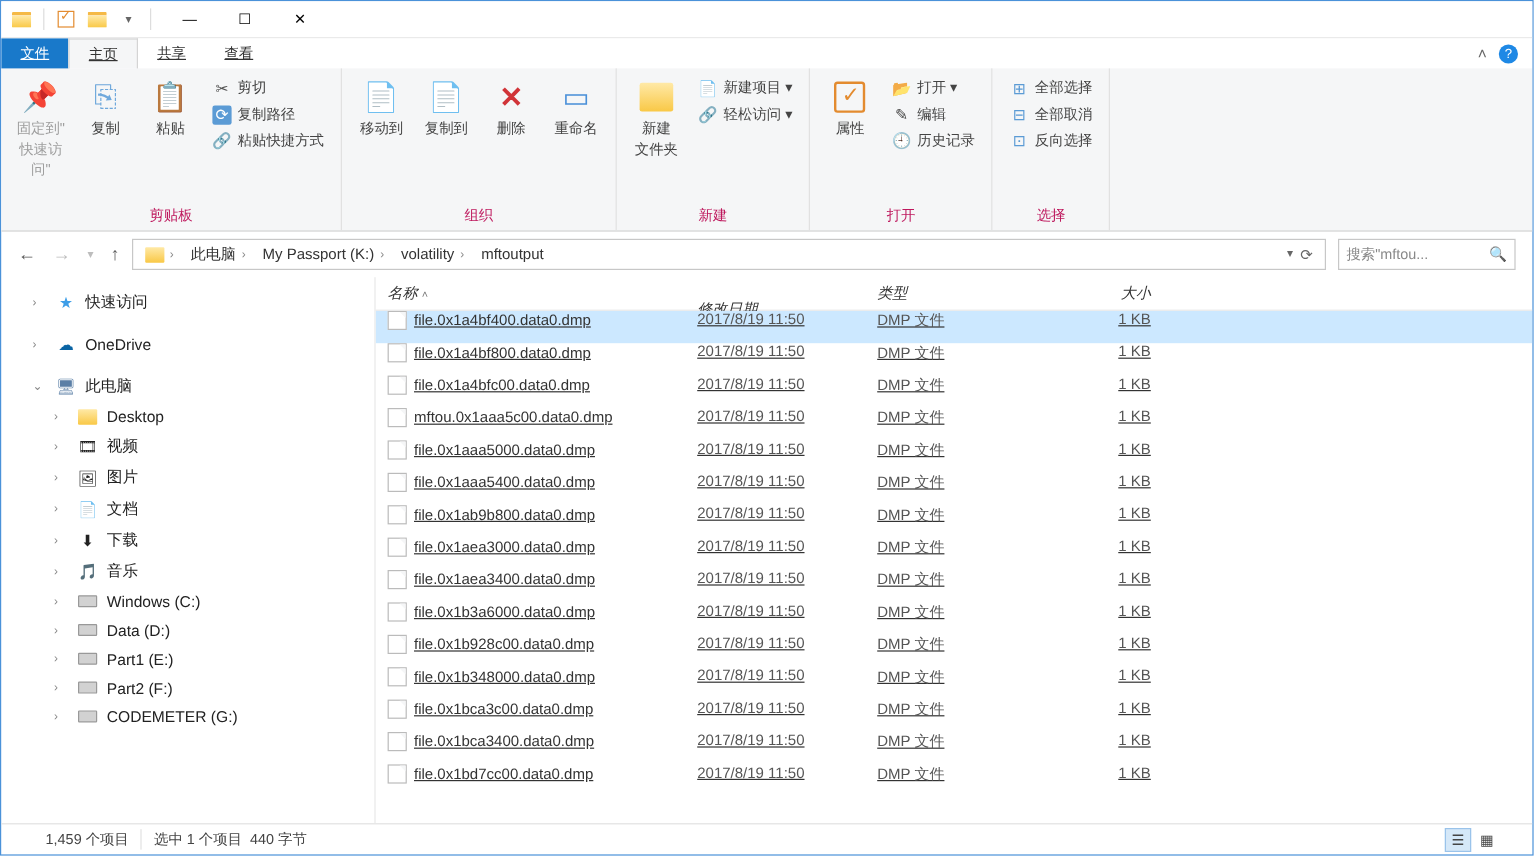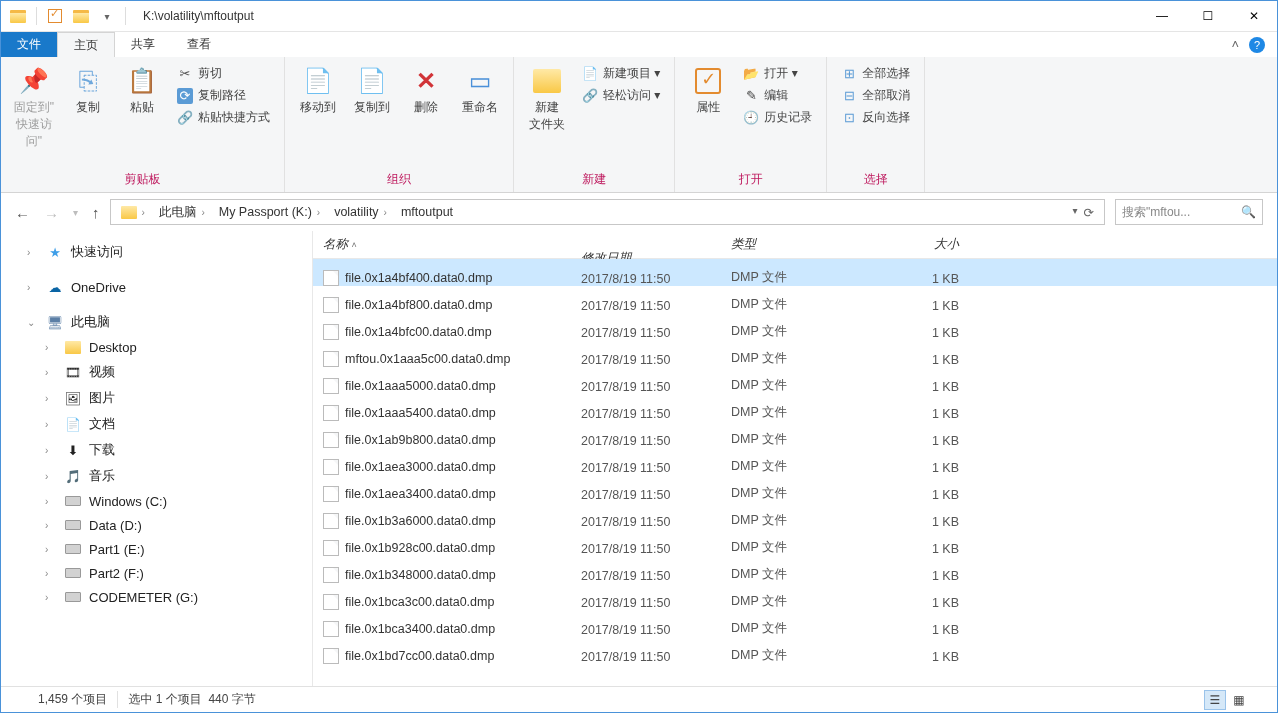--- a/index.html
+++ b/index.html
@@ -12,21 +12,21 @@
 .folder-mini { width: 16px; height: 13px; background: linear-gradient(#ffe9a6,#f9c846); border-radius: 1px; border-top: 3px solid #f5b946; }
 .qat-sep { width: 1px; height: 18px; background: #ddd; margin: 0 3px; }
 .check-box { width: 14px; height: 14px; border: 1px solid #e38b2f; background: #fff; position: relative; }
 .check-box::after { content: "✓"; color: #e38b2f; font-size: 11px; position: absolute; top: -3px; left: 1px; }
 .title-path { flex: 1; font-size: 12px; color: #333; padding-left: 8px; }
 .win-ctrls { display: flex; }
 .win-btn { width: 46px; height: 30px; display: flex; align-items: center; justify-content: center; cursor: pointer; font-size: 12px; }
 
 
 .tabs { height: 25px; display: flex; align-items: stretch; background: #fff; }
-.tab { padding: 0 16px; display: flex; align-items: center; font-size: 12px; cursor: pointer; color: #333; }
+.tab { padding: 0 16px; display: flex; align-items: center; font-size: 12px; cursor: pointer; color: #333; text-decoration: underline; }
 .tab.file { background: #1979ca; color: #fff; }
 .tab.active { border: 1px solid #d4d4d4; border-bottom: none; background: #f5f6f7; }
 .tabs-right { margin-left: auto; display: flex; align-items: center; gap: 10px; padding-right: 12px; }
 .chevron-up { font-size: 13px; color: #666; cursor: pointer; }
 .help-icon { width: 16px; height: 16px; border-radius: 50%; background: #1e88e5; color: #fff; font-size: 11px; display: flex; align-items: center; justify-content: center; cursor: pointer; }
 
 
 .ribbon { height: 136px; background: #f5f6f7; border-bottom: 1px solid #d4d4d4; display: flex; }
 .rgroup { border-right: 1px solid #e1e1e1; padding: 4px 8px 0; display: flex; flex-direction: column; }
 .rgroup-body { flex: 1; display: flex; align-items: flex-start; gap: 4px; }
@@ -58,21 +58,21 @@
 .nav-sub { padding-left: 44px; }
 .nav-spacer { height: 10px; }
 
 .file-area { flex: 1; display: flex; flex-direction: column; position: relative; }
 .col-headers { height: 28px; display: flex; align-items: center; border-bottom: 1px solid #e8e8e8; font-size: 12.5px; color: #333; padding-left: 10px; font-style: italic; }
 .col-name { width: 258px; }
 .col-date { width: 150px; margin-top: 28px; }
 .col-type { width: 150px; }
 .col-size { width: 90px; text-align: right; padding-right: 12px; }
 .file-list { flex: 1; overflow-y: scroll; }
-.file-row { height: 27px; display: flex; align-items: flex-end; font-size: 12.5px; color: #333; padding-left: 10px; cursor: pointer; }
+.file-row { height: 27px; display: flex; align-items: flex-start; font-size: 12.5px; color: #333; padding-left: 10px; cursor: pointer; text-decoration: underline; }
 .file-row.selected { background: #cce8ff; }
 .file-row .fname { width: 258px; display: flex; align-items: center; gap: 6px; }
 .file-row .fdate { width: 150px; color: #555; }
 .file-row .ftype { width: 150px; color: #555; }
 .file-row .fsize { width: 90px; text-align: right; padding-right: 12px; color: #555; }
 .file-ico { width: 16px; height: 16px; border: 1px solid #bbb; background: #fff; position: relative; }
 .file-ico::before { content:""; position:absolute; right:0; top:0; border-style:solid; border-width:0 5px 5px 0; border-color: transparent #f5f6f7 transparent transparent;}
 
 
 .status { height: 26px; border-top: 1px solid #e1e1e1; display: flex; align-items: center; font-size: 12px; color: #444; padding: 0 27px; }
@@ -106,21 +106,20 @@
     <div class="qat-sep"></div>
     <div class="qat-icon">
         <div class="check-box"></div>
       </div>
     <div class="qat-icon">
         <div class="folder-mini"></div>
       </div>
     <div class="qat-icon" style="color:#666;font-size:10px;">▾</div>
     <div class="qat-sep"></div>
   </div>
-  <div class="title-path">K:\volatility\mftoutput</div>
   <div class="win-ctrls">
     <div class="win-btn">—</div>
     <div class="win-btn">☐</div>
     <div class="win-btn close">✕</div>
   </div>
 </div>
 
 <div class="tabs">
   <div class="tab file">文件</div>
   <div class="tab active">主页</div>

